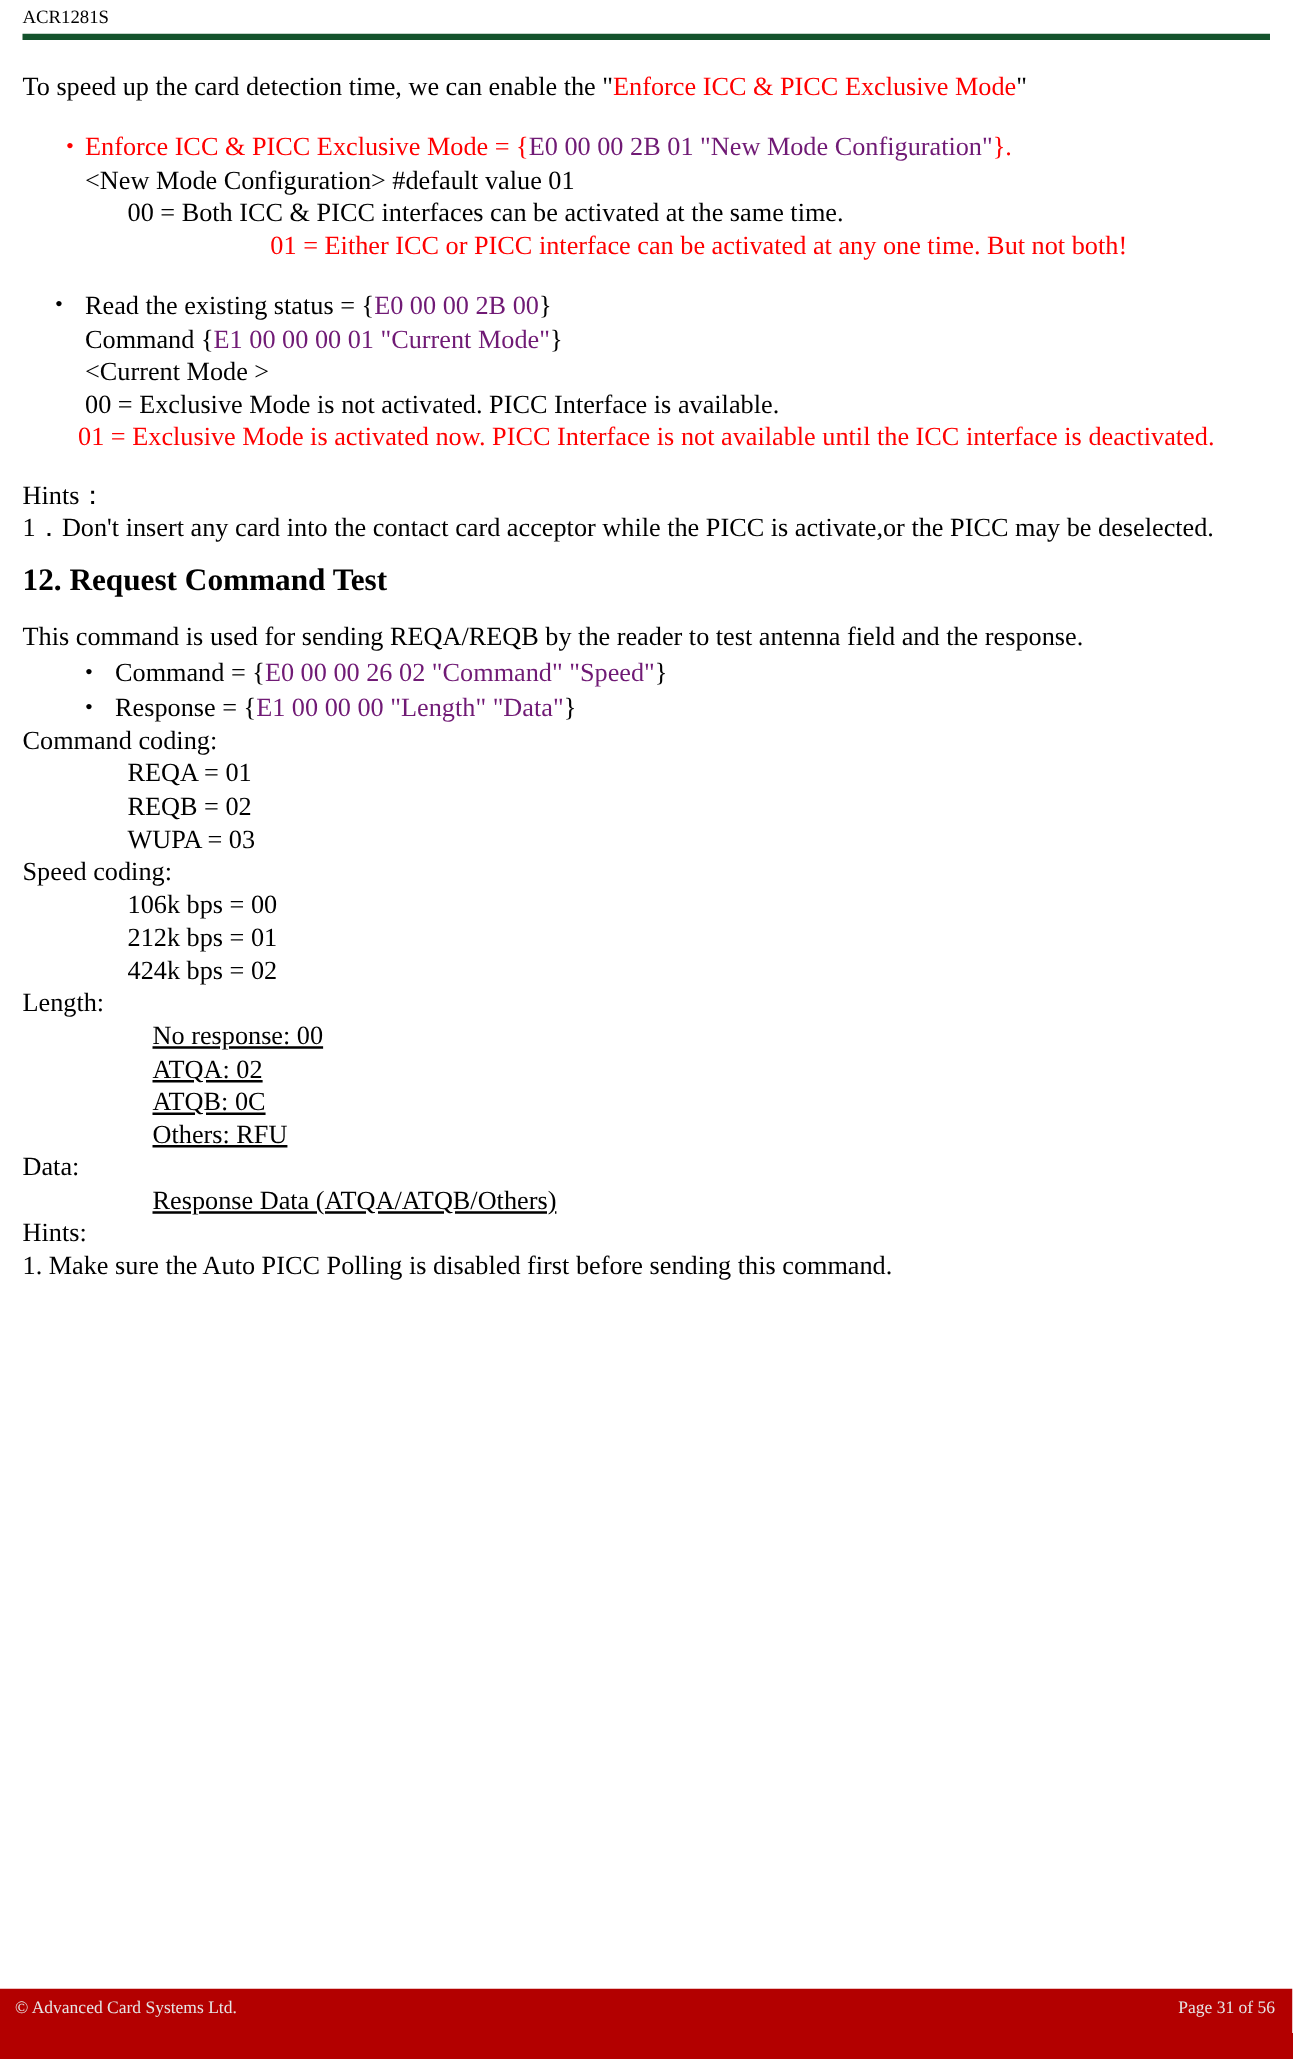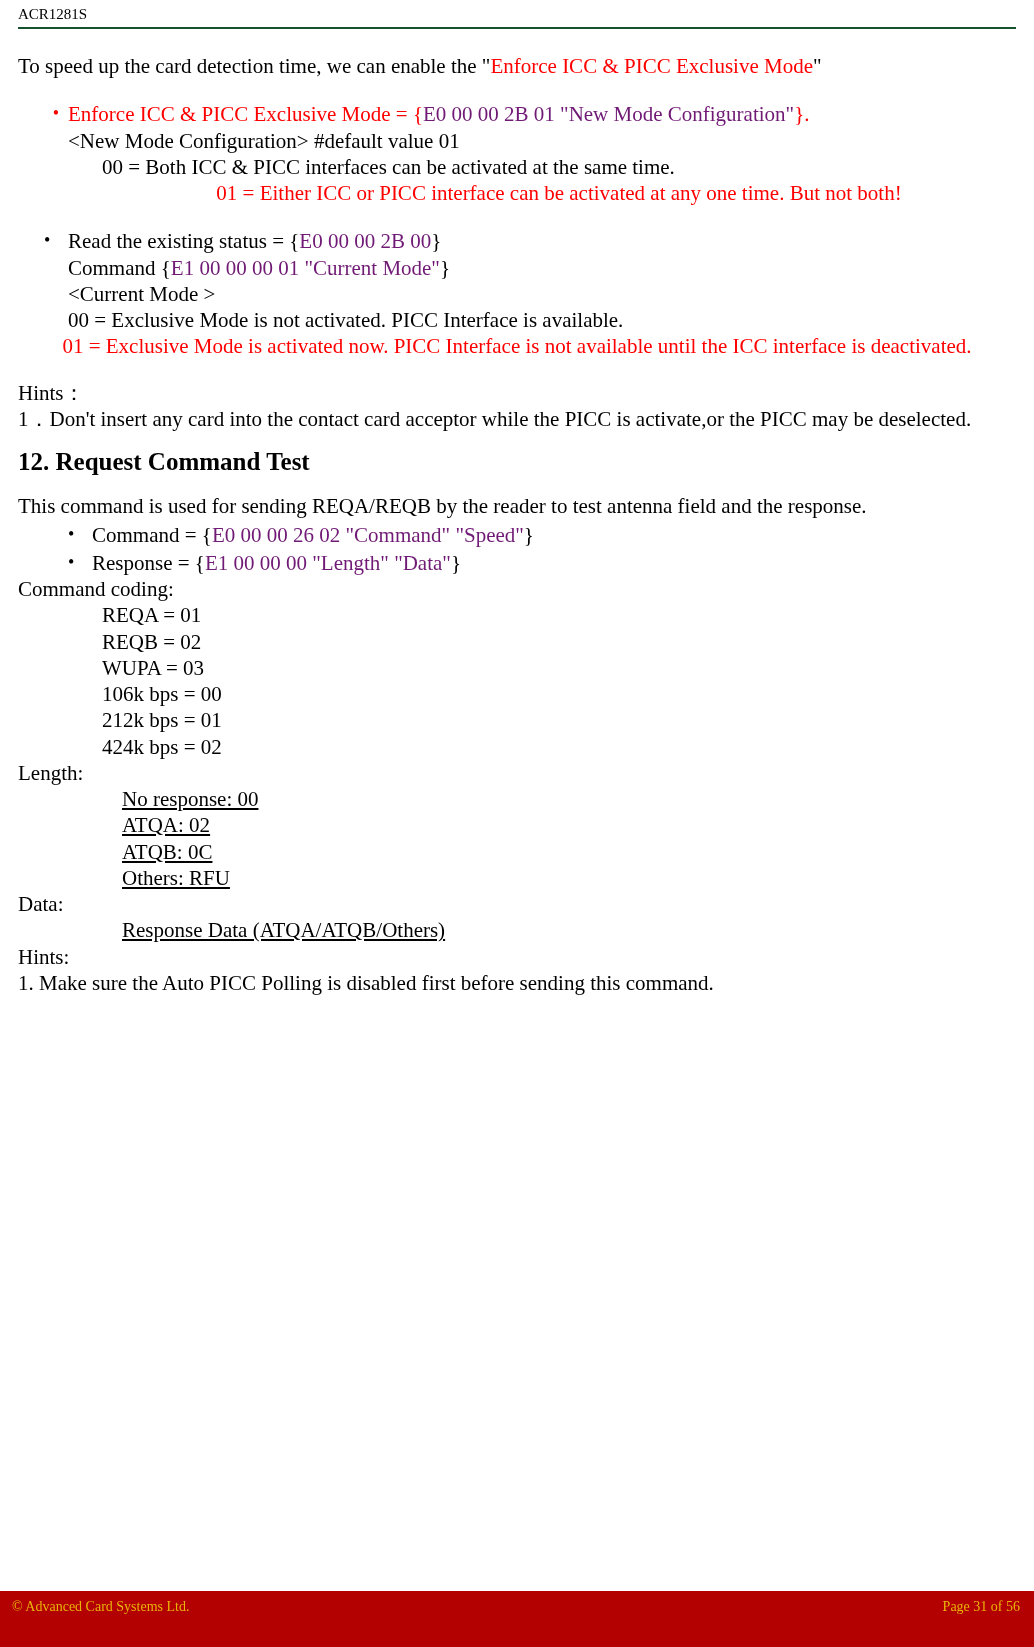--- a/index.html
+++ b/index.html
@@ -1,33 +1,33 @@
 <!DOCTYPE html>
 <html><head>
 <meta charset="utf-8">
 <style>
   * { box-sizing: border-box; margin: 0; padding: 0; }
   html, body { width: 1034px; background: #fff; font-family: "Times New Roman", Times, serif; }
   body { display: flex; flex-direction: column; min-height: 1647px; }
   .page { flex: 1; padding: 0 18px; }
-  .header-bar { font-size: 15px; padding: 6px 0 4px 0; border-bottom: 2px solid #14532d; }
+  .header-bar { font-size: 15px; padding: 6px 0 4px 0; border-bottom: 5px solid #14532d; }
   .content { padding-top: 22px; font-size: 21px; line-height: 1.25; }
   .red { color: #ff0000; text-align: center; }
   .green { color: #701a75; }
   .bullet-row { display: flex; margin-left: 26px; margin-top: 2px; }
   .bullet-dot { width: 24px; flex: 0 0 24px; font-size: 18px; line-height: 1.4; }
   .bullet-body { flex: 1; }
   .ind2 { margin-left: 84px; font-family: Liberation Serif, serif; }
   .ind3 { margin-left: 104px; text-decoration: underline; }
   .para { margin-top: 2px; }
   .gap { height: 20px; }
   h2.section-title { font-size: 25px; font-weight: bold; margin: 14px 0 16px 0; }
   .footer {
     background: #b30000;
-    color: #eab308;
+    color: #e5e5e5;
     height: 56px;
     width: 100%;
     display: flex;
     align-items: flex-start;
     justify-content: space-between;
     padding: 8px 14px 0 12px;
     font-size: 14px;
   }
 </style>
 </head>
@@ -95,20 +95,21 @@
       <div class="bullet-body">
         <span>Response = {</span><span class="green">E1 00 00 00 "Length" "Data"</span><span>}</span>
       </div>
     </div>
 
     <div>Command coding:</div>
     <div class="ind2">REQA = 01</div>
     <div class="ind2">REQB = 02</div>
     <div class="ind2">WUPA = 03</div>
 
+    <div>Speed coding:</div>
     <div class="ind2">106k bps = 00</div>
     <div class="ind2">212k bps = 01</div>
     <div class="ind2">424k bps = 02</div>
 
     <div>Length:</div>
     <div class="ind3">No response: 00</div>
     <div class="ind3">ATQA: 02</div>
     <div class="ind3">ATQB: 0C</div>
     <div class="ind3">Others: RFU</div>
 

